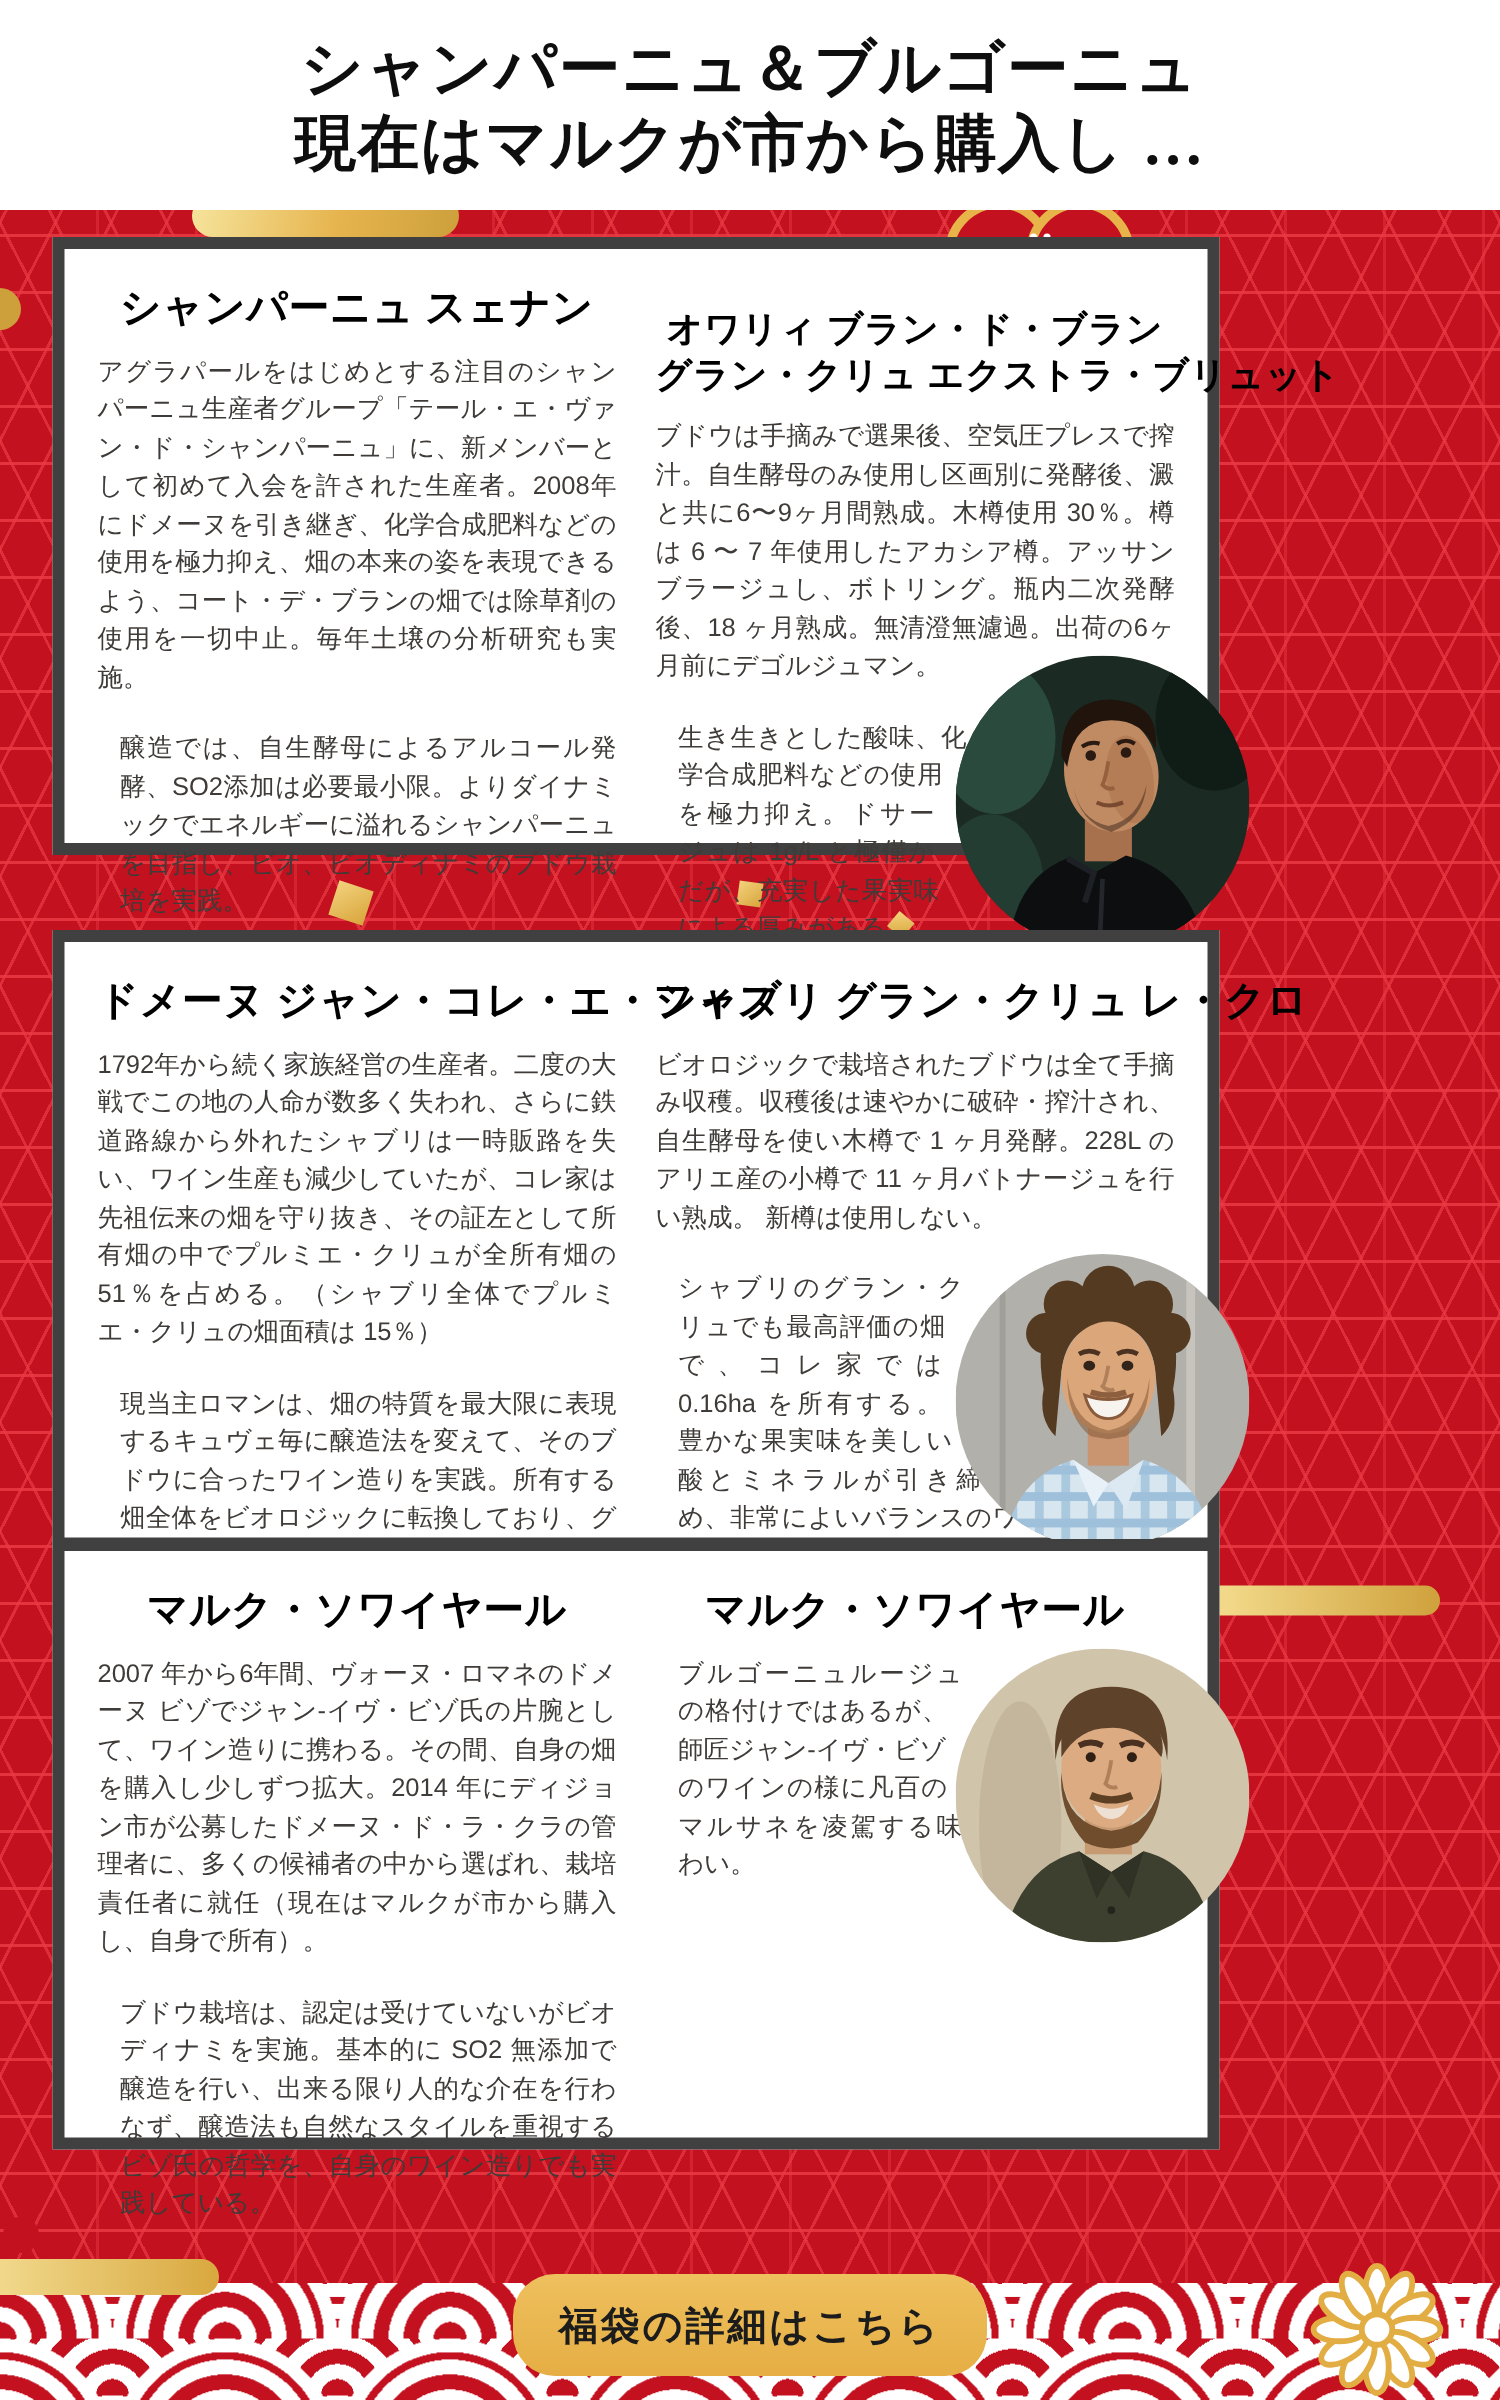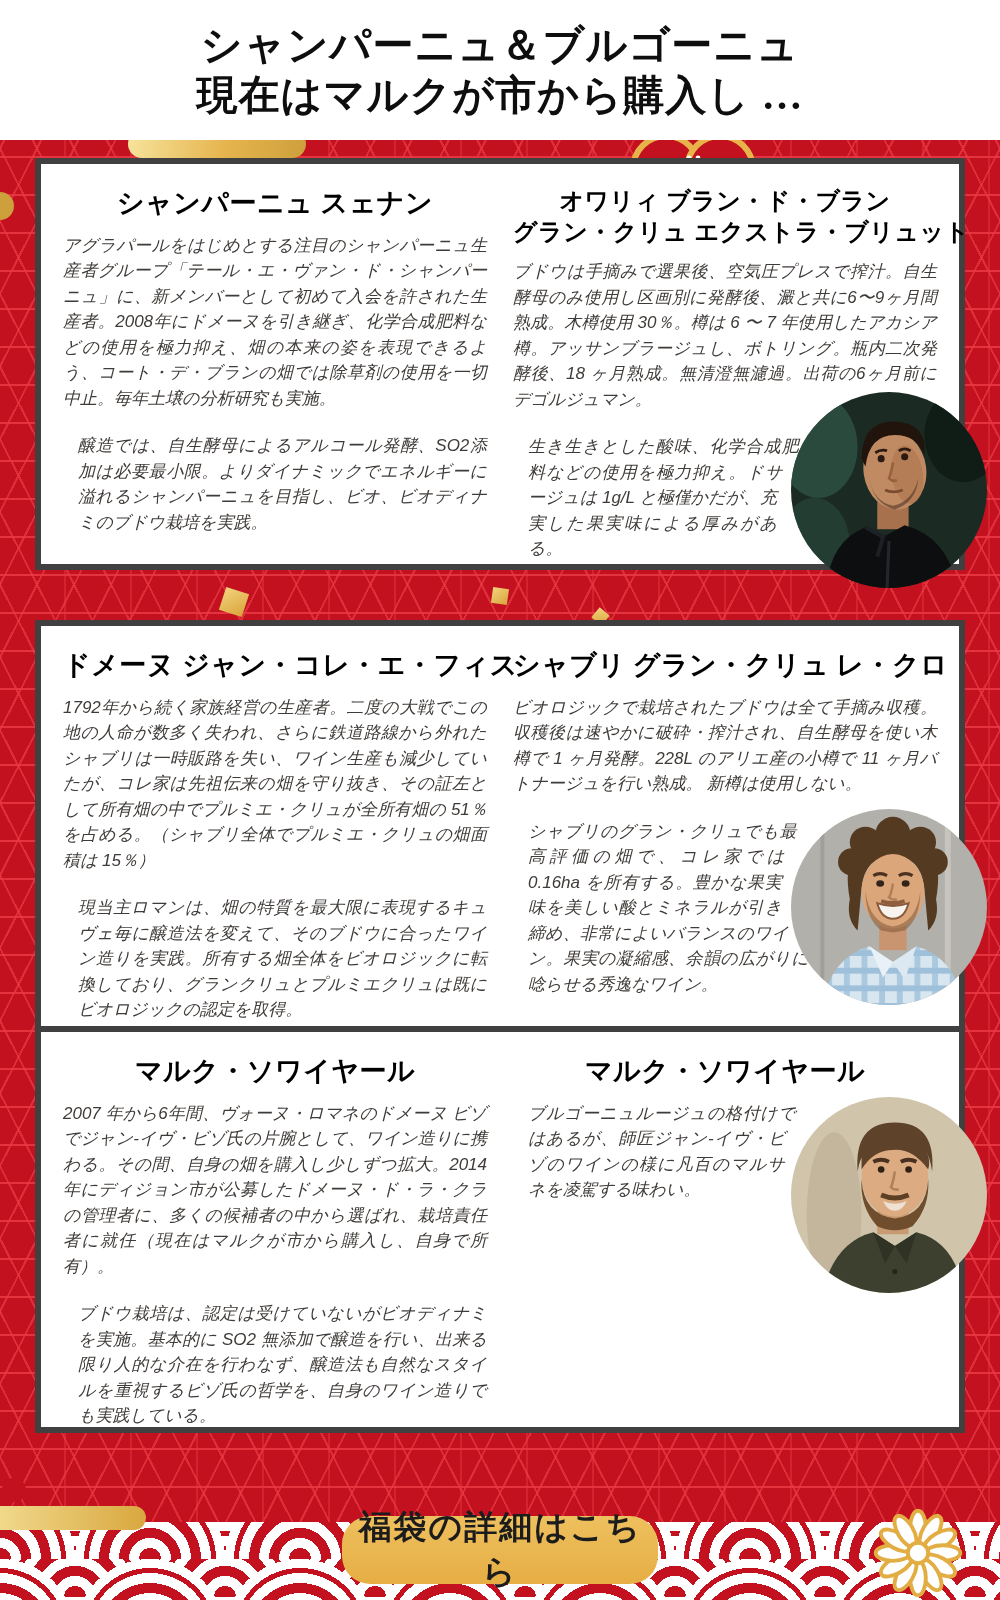--- a/index.html
+++ b/index.html
@@ -47,61 +47,60 @@
   .pill-mid-right{left:672px;top:1057px;width:288px;height:20px;border-radius:10px;
     background:linear-gradient(90deg,#cfa13c,#f2d98a 50%,#cfa13c);}
   .pill-bottom-left{left:-30px;top:1506px;width:176px;height:24px;border-radius:12px;
     background:linear-gradient(90deg,#f5e29b,#d9a83f);}
   .confetti{background:linear-gradient(135deg,#f3d27c,#d8a53c);}
   .petal{background:#fdf5e4;border-radius:50% 50% 50% 4px;}
   .gold-halfdisc{left:-14px;top:192px;width:28px;height:28px;border-radius:50%;background:#cda03c;z-index:2;}
   .red-dot{left:2px;top:1478px;width:24px;height:24px;border-radius:50%;background:#c3111f;z-index:4;}
   
   .card{
-    position:absolute;left:35px;width:930px;box-sizing:border-box;
-    border:6px solid #404040;background:#ffffff;z-index:3;
+    position:absolute;left:35px;width:778px;box-sizing:border-box;
+    border:8px solid #404040;background:#ffffff;z-index:3;
     padding:22px 22px 14px 22px;
   }
   .card-1{top:158px;height:412px;}
   .card-2{top:620px;height:413px;}
   .card-3{top:1026px;height:407px;}
   .cols{display:flex;gap:26px;height:100%;}
   .col{flex:1;min-width:0;}
   .col h2{
     font-family:"Liberation Serif","DejaVu Serif",serif;
     font-weight:bold;color:#000;text-align:center;
     font-size:27px;line-height:1.28;margin:0 0 12px 0;letter-spacing:0.5px;
     white-space:nowrap;
   }
   .col h2 .hl{display:block;}
-  .col h2.h-sm{font-size:24px;}
+  .col h2.h-sm{font-size:24px;margin-top:17px;}
   .col p{
     font-size:17px;line-height:1.5;color:#3f3b38;margin:0 0 22px 0;
     text-align:justify;
-    font-style:italic;
   }
   .col p:last-child{margin-bottom:0;margin-left:15px;}
   
   .photo{
     float:right;width:196px;height:196px;border-radius:50%;overflow:hidden;
     shape-outside:circle(50%);margin:0 -50px 6px 14px;
     position:relative;z-index:6;
   }
   .photo svg{display:block;width:100%;height:100%;}
   .card-1 .photo{margin-top:-42px;}
   .card-2 .photo{margin-top:-10px;margin-bottom:-46px;}
   .card-3 .photo{margin-top:-4px;margin-bottom:-64px;}
   
   .cta{
     position:absolute;left:342px;top:1516px;width:316px;height:68px;z-index:7;
     border:none;border-radius:28px;cursor:pointer;
     background:linear-gradient(180deg,#eec05e,#e6ae44);
     display:flex;align-items:center;justify-content:center;
     font-family:"Liberation Serif","DejaVu Serif",serif;
-    font-weight:bold;font-size:33px;color:#1c1c1c;letter-spacing:2px;
+    font-weight:bold;font-size:26px;color:#1c1c1c;letter-spacing:2px;
   }
 </style>
 </head>
 <body>
 
 <div class="red-bg"></div>
 
 <div class="wave-bg"></div>
 
 <header class="page-header">

